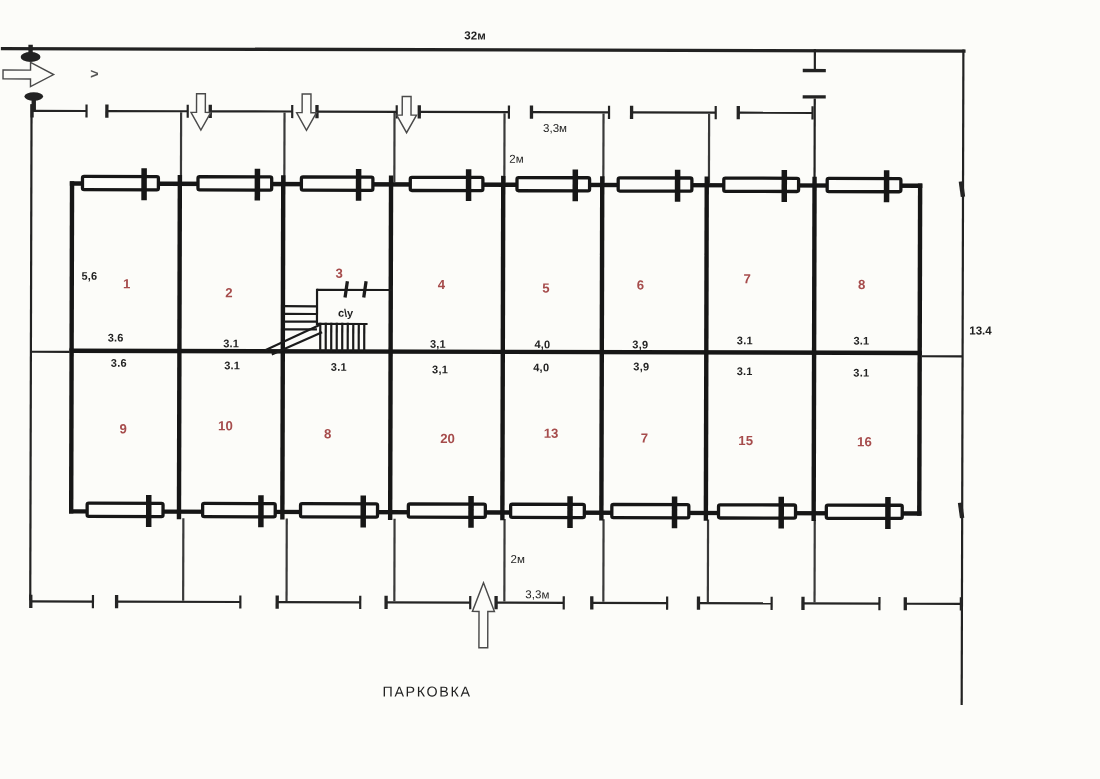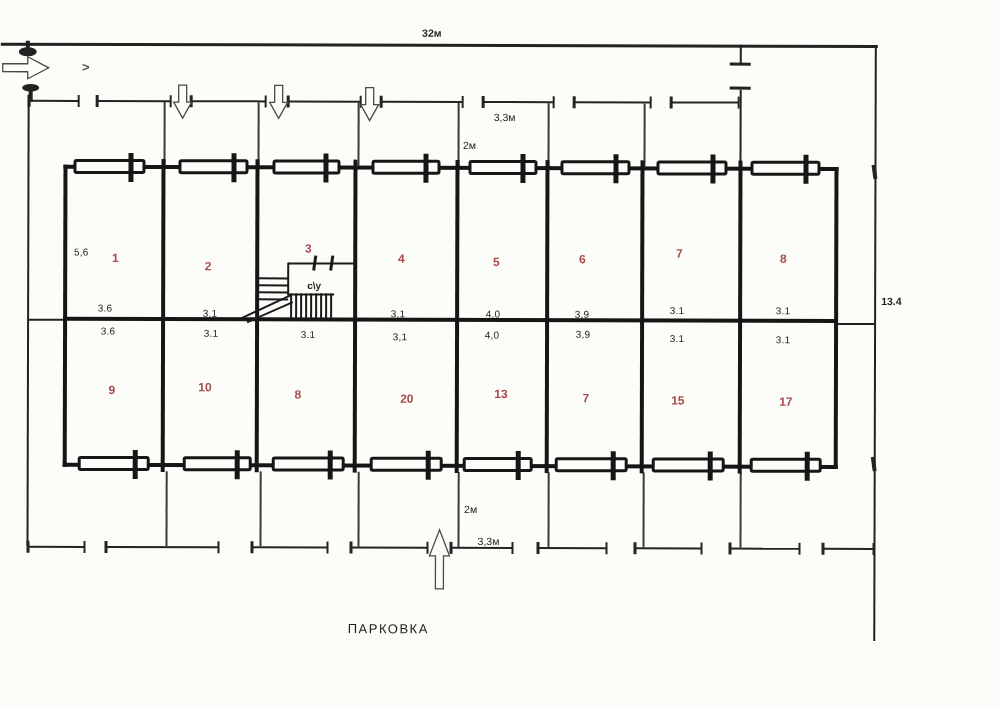--- a/index.html
+++ b/index.html
@@ -14,21 +14,21 @@
   .vl{position:absolute;background:#222;width:2px;}
   .wall{position:absolute;background:#161616;}
   .ext{position:absolute;background:#3a3a3a;width:1.5px;}
   .dimseg{position:absolute;height:2px;background:#242424;}
   .dimseg::before,.dimseg::after{content:"";position:absolute;top:-5px;width:2.5px;height:12px;background:#242424;}
   .dimseg::before{left:-1px}
   .dimseg::after{right:-1px}
   .win{position:absolute;box-sizing:border-box;height:15px;border:3px solid #161616;background:#fcfcf9;border-radius:3px;}
   .mull{position:absolute;right:9px;top:-9px;width:5px;height:29px;background:#161616;}
   .tick{position:absolute;background:#242424;}
-  .lbl{position:absolute;transform:translate(-50%,-50%);font-size:10px;font-weight:400;letter-spacing:.2px;white-space:nowrap;color:#222;}
+  .lbl{position:absolute;transform:translate(-50%,-50%);font-size:10px;font-weight:700;letter-spacing:.2px;white-space:nowrap;color:#222;}
   .roomno{position:absolute;transform:translate(-50%,-50%);font-size:12px;font-weight:700;color:#a64c4c;white-space:nowrap;}
   .note{position:absolute;transform:translate(-50%,-50%);font-size:10.5px;font-weight:600;white-space:nowrap;color:#1f1f1f;}
   .stair{position:absolute;background:#1b1b1b;}
   svg{position:absolute;overflow:visible;}
 </style>
 </head>
 <body>
 
 <div id="stage">
 <div id="plan">
@@ -201,21 +201,21 @@
   <div class="roomno" style="left:582px;top:259px">6</div>
   <div class="roomno" style="left:679px;top:253px">7</div>
   <div class="roomno" style="left:783px;top:258px">8</div>
   <div class="roomno" style="left:112px;top:391px">9</div>
   <div class="roomno" style="left:205px;top:388px">10</div>
   <div class="roomno" style="left:298px;top:395px">8</div>
   <div class="roomno" style="left:407px;top:399px">20</div>
   <div class="roomno" style="left:501px;top:394px">13</div>
   <div class="roomno" style="left:586px;top:398px">7</div>
   <div class="roomno" style="left:678px;top:400px">15</div>
-  <div class="roomno" style="left:786px;top:401px">17</div>
+  <div class="roomno" style="left:786px;top:401px">16</div>
 
   <div class="lbl" style="left:81px;top:253px">5,6</div>
   <div class="lbl" style="left:105px;top:309px">3.6</div>
   <div class="lbl" style="left:210px;top:314px">3.1</div>
   <div class="lbl" style="left:398px;top:314px">3,1</div>
   <div class="lbl" style="left:493px;top:314px">4,0</div>
   <div class="lbl" style="left:582px;top:314px">3,9</div>
   <div class="lbl" style="left:677px;top:310px">3.1</div>
   <div class="lbl" style="left:783px;top:310px">3.1</div>
 

